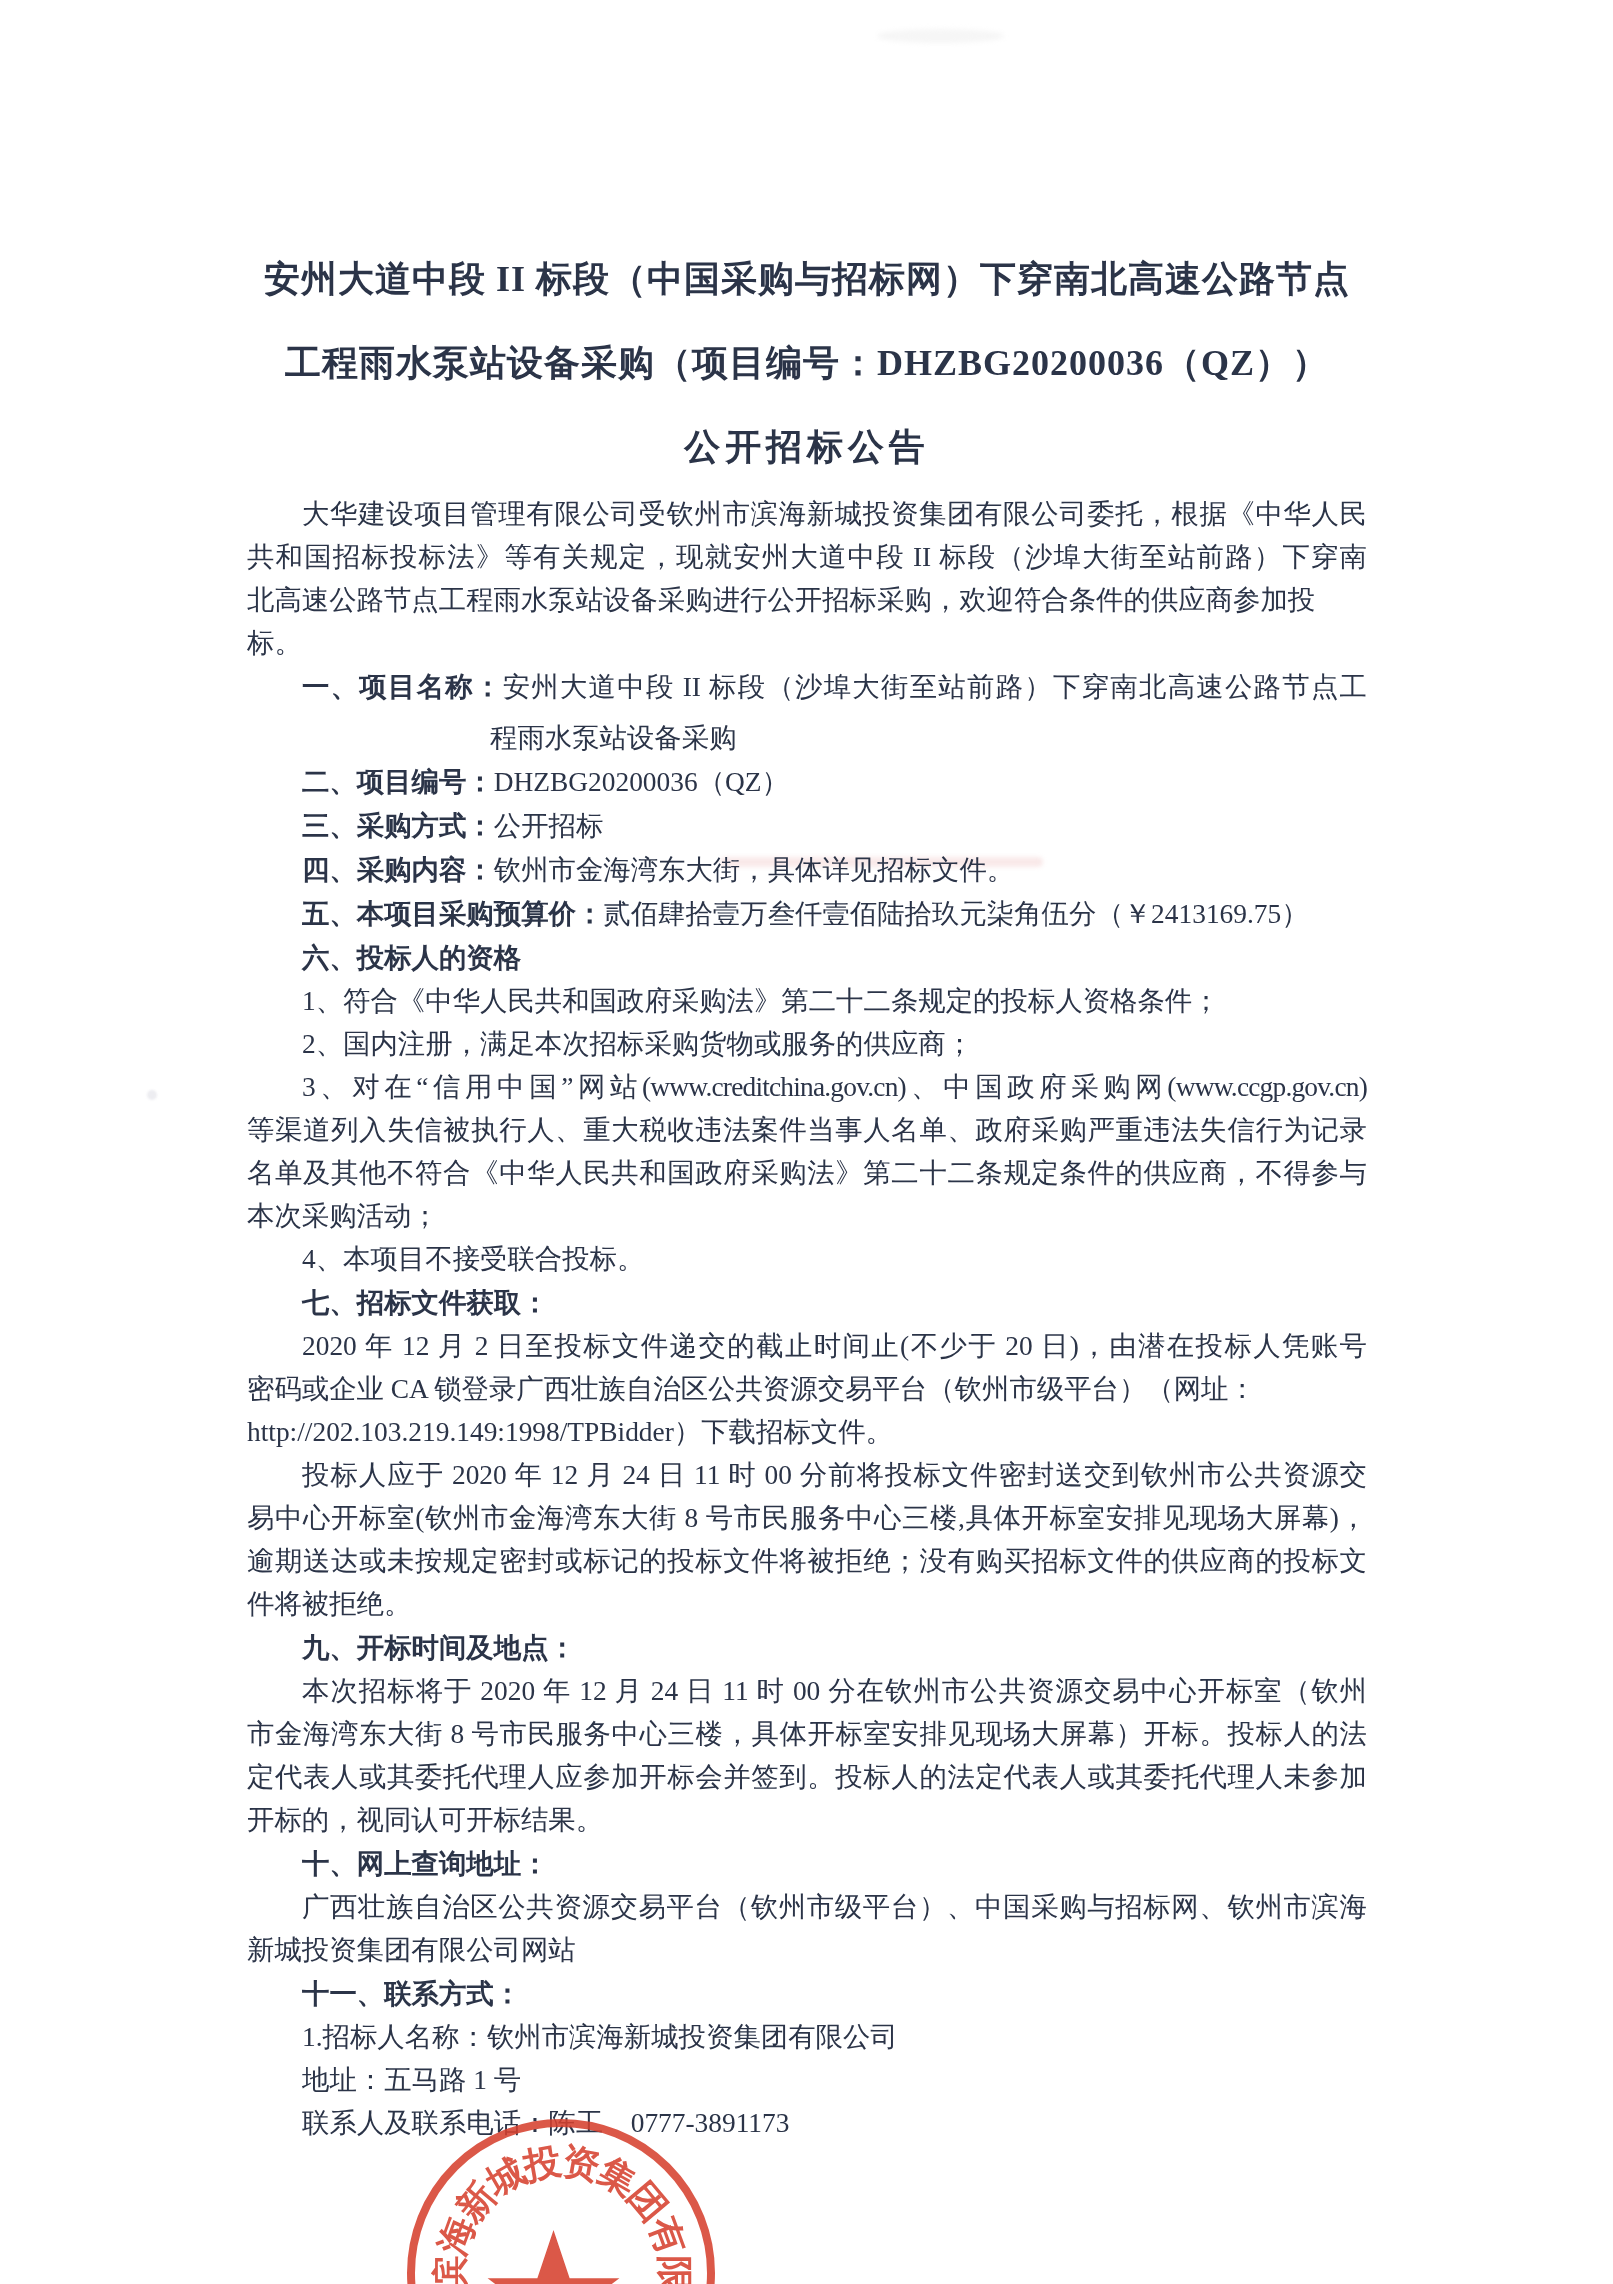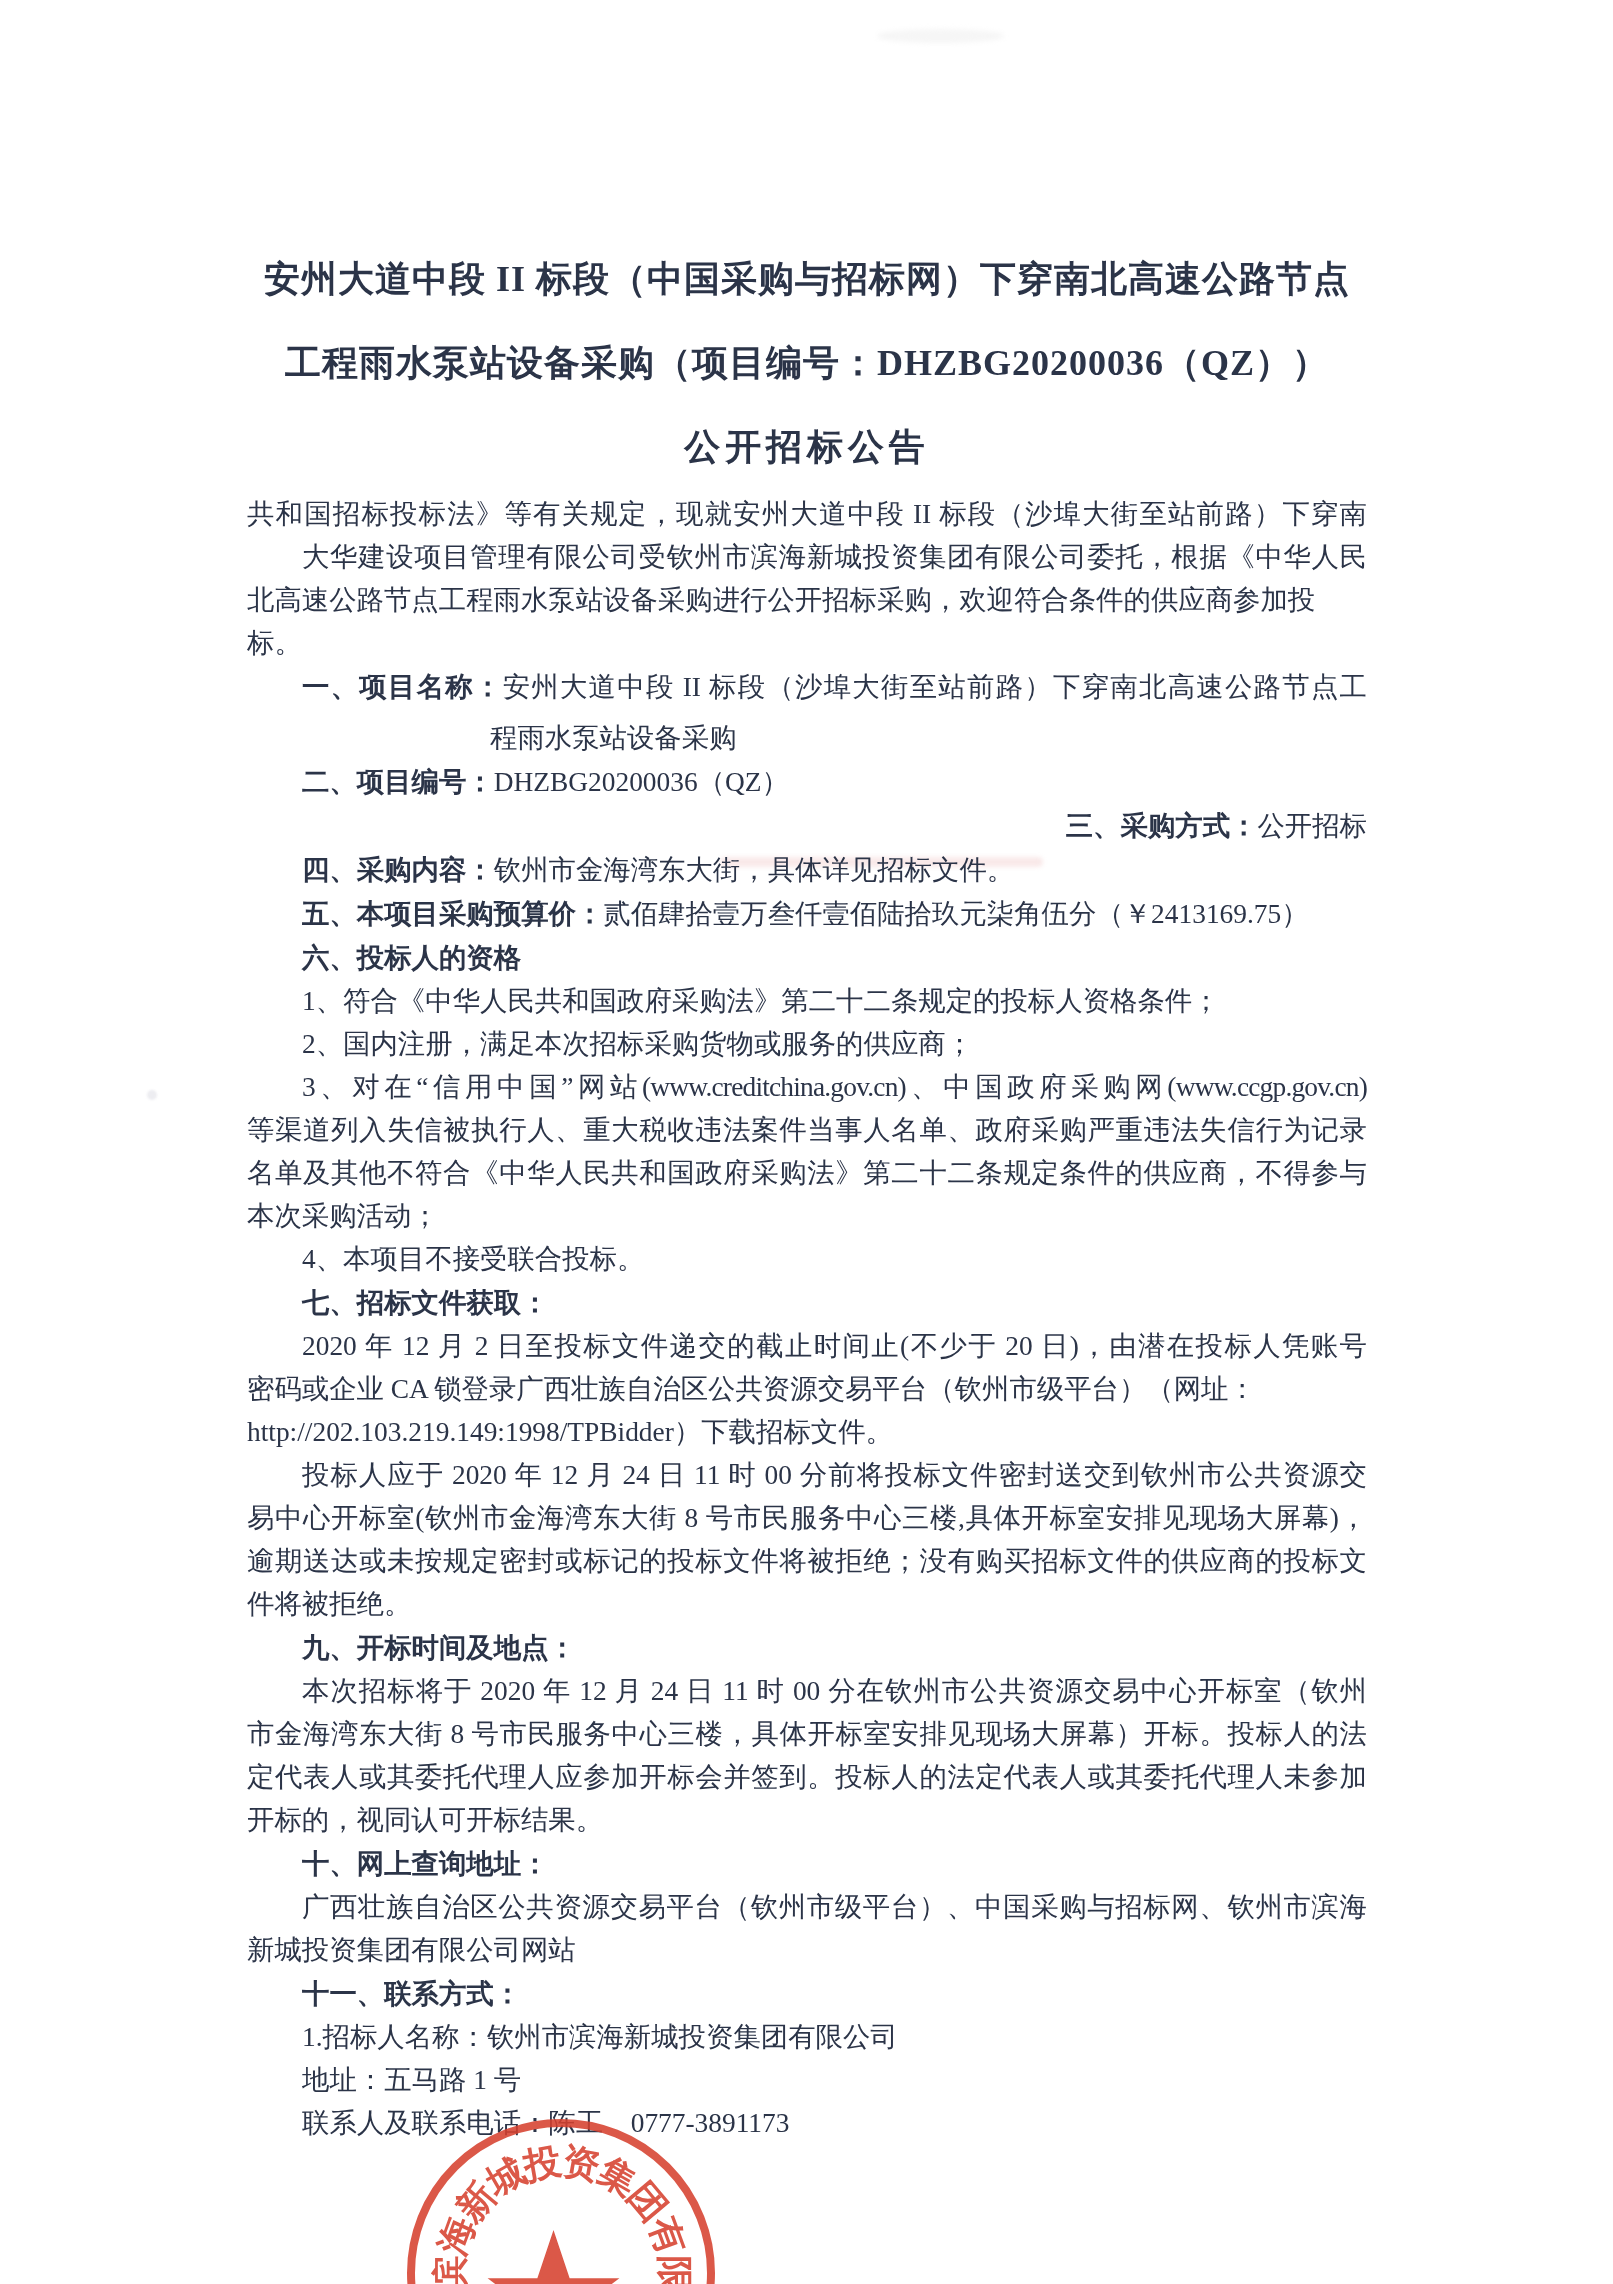--- a/index.html
+++ b/index.html
@@ -49,27 +49,27 @@
   <div class="artifact a2"></div>
   <div class="artifact a3"></div>
 
   <div class="content">
     <div class="doc-title">
       <span class="t-line">安州大道中段 II 标段（中国采购与招标网）下穿南北高速公路节点</span>
       <span class="t-line">工程雨水泵站设备采购（项目编号：DHZBG20200036（QZ））</span>
       <span class="t-line t3">公开招标公告</span>
     </div>
     <div class="doc-body" id="doc-body">
+        <div class="line jl" style="padding-left: 55px;"><span>大华建设项目管理有限公司受钦州市滨海新城投资集团有限公司委托，根据《中华人民</span></div>
         <div class="line jl"><span>共和国招标投标法》等有关规定，现就安州大道中段 II 标段（沙埠大街至站前路）下穿南</span></div>
-        <div class="line jl" style="padding-left: 55px;"><span>大华建设项目管理有限公司受钦州市滨海新城投资集团有限公司委托，根据《中华人民</span></div>
         <div class="line"><span>北高速公路节点工程雨水泵站设备采购进行公开招标采购，欢迎符合条件的供应商参加投标。</span></div>
         <div class="line jl" style="padding-left: 55px;"><span class="b">一、项目名称：</span><span>安州大道中段 II 标段（沙埠大街至站前路）下穿南北高速公路节点工</span></div>
         <div class="line" style="padding-left: 243px; margin-top: 8px;"><span>程雨水泵站设备采购</span></div>
         <div class="line" style="padding-left: 55px;"><span class="b">二、项目编号：</span><span>DHZBG20200036（QZ）</span></div>
-        <div class="line" style="padding-left: 55px; text-align: right;"><span class="b">三、采购方式：</span><span>公开招标</span></div>
+        <div class="line" style="padding-left: 55px;"><span class="b">三、采购方式：</span><span>公开招标</span></div>
         <div class="line" style="padding-left: 55px;"><span class="b">四、采购内容：</span><span>钦州市金海湾东大街，具体详见招标文件。</span></div>
         <div class="line" style="padding-left: 55px;"><span class="b">五、本项目采购预算价：</span><span>贰佰肆拾壹万叁仟壹佰陆拾玖元柒角伍分（￥2413169.75）</span></div>
         <div class="line" style="padding-left: 55px;"><span class="b">六、投标人的资格</span></div>
         <div class="line" style="padding-left: 55px;"><span>1、符合《中华人民共和国政府采购法》第二十二条规定的投标人资格条件；</span></div>
         <div class="line" style="padding-left: 55px;"><span>2、国内注册，满足本次招标采购货物或服务的供应商；</span></div>
         <div class="line jl" style="padding-left: 55px; letter-spacing: -0.8px;"><span>3、对在“信用中国”网站(www.creditchina.gov.cn)、中国政府采购网(www.ccgp.gov.cn)</span></div>
         <div class="line jl"><span>等渠道列入失信被执行人、重大税收违法案件当事人名单、政府采购严重违法失信行为记录</span></div>
         <div class="line jl"><span>名单及其他不符合《中华人民共和国政府采购法》第二十二条规定条件的供应商，不得参与</span></div>
         <div class="line"><span>本次采购活动；</span></div>
         <div class="line" style="padding-left: 55px;"><span>4、本项目不接受联合投标。</span></div>

